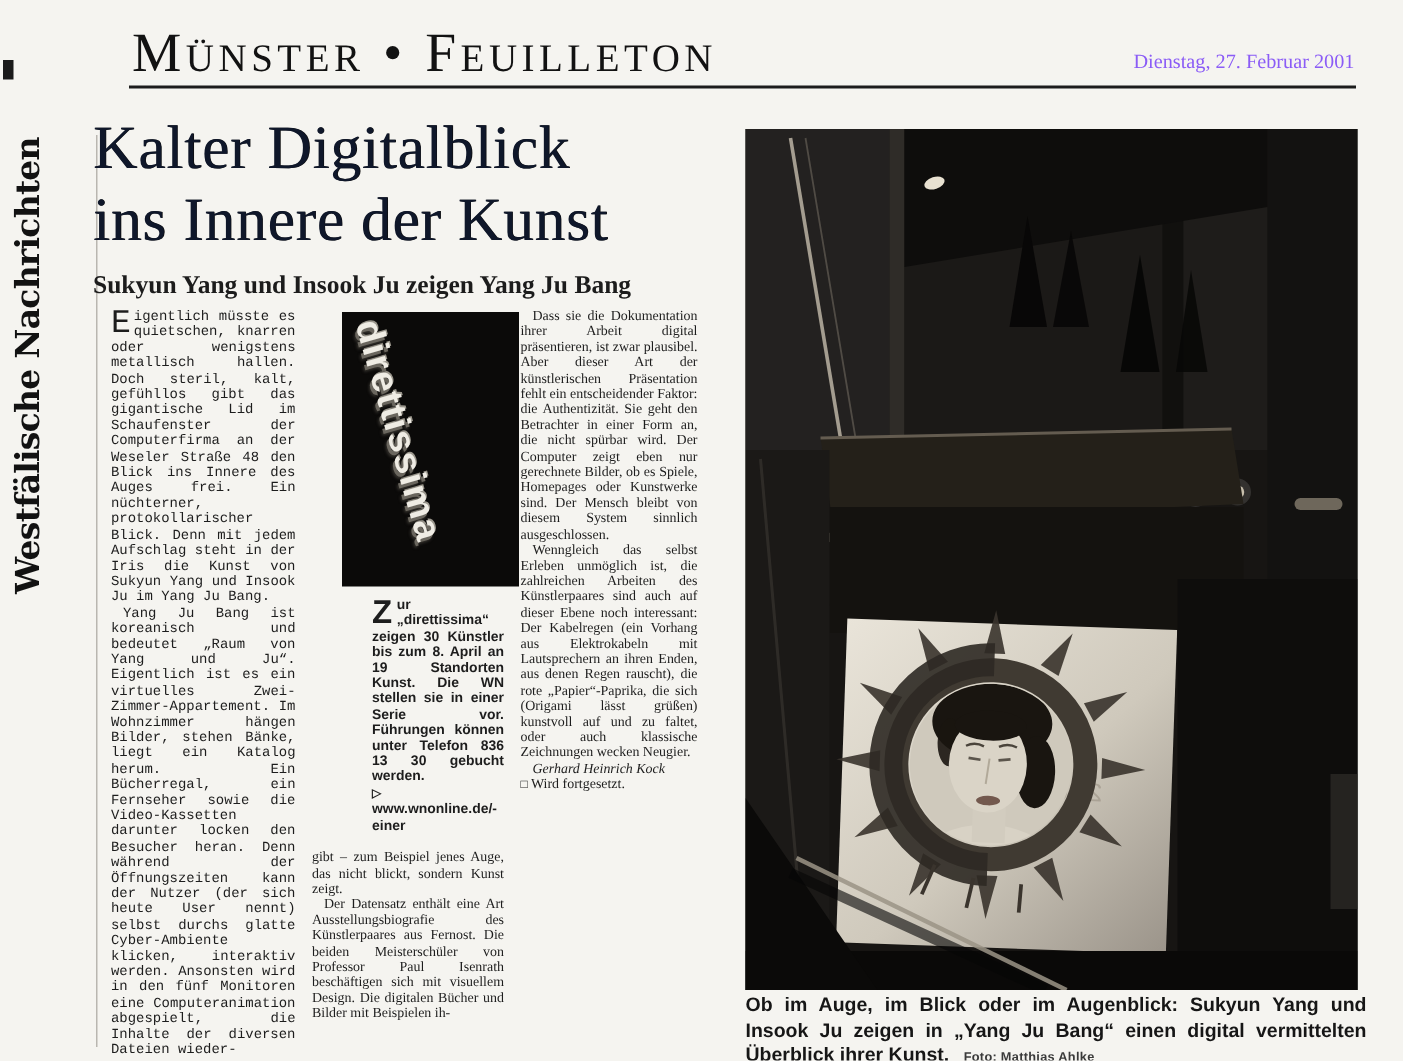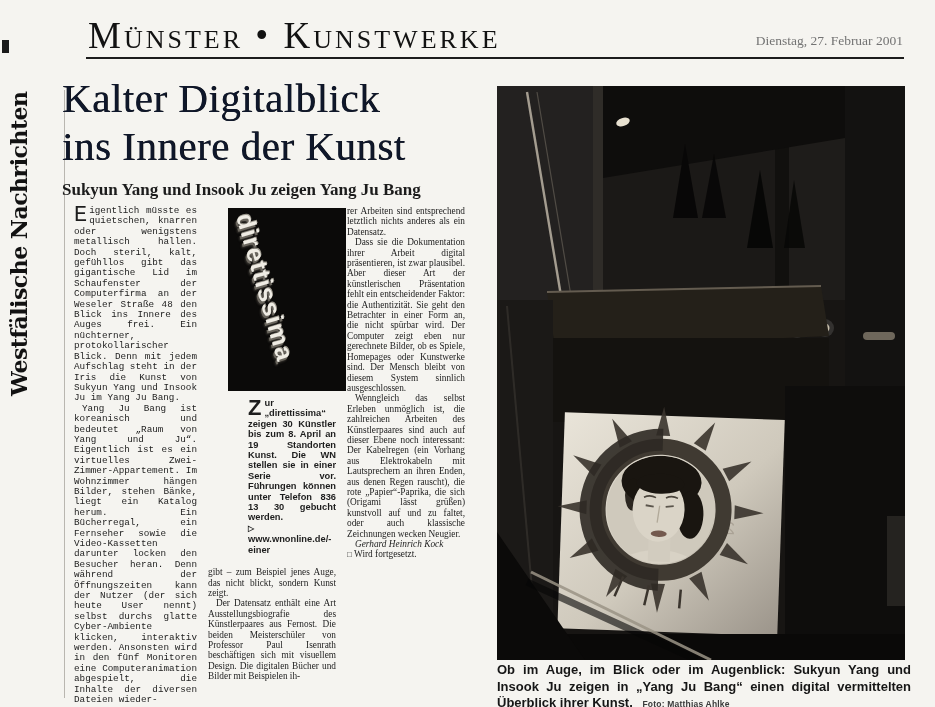--- a/index.html
+++ b/index.html
@@ -13,21 +13,21 @@
     position:absolute;left:6px;top:58px;height:338px;width:40px;
     writing-mode:vertical-rl;transform:rotate(180deg);
     font-family:"DejaVu Serif", serif;font-weight:bold;font-size:22px;
     letter-spacing:-0.5px;color:#121212;white-space:nowrap;
   }
   .col-rule{position:absolute;left:64px;top:90px;width:1px;height:608px;background:#b9b6b0;}
   .section-header{
     position:absolute;left:88px;top:14px;width:560px;
     font-variant:small-caps;font-size:37px;letter-spacing:3px;color:#121212;
   }
-  .header-date{position:absolute;right:32px;top:33px;font-size:13.5px;color:#737373;}
+  .header-date{position:absolute;right:32px;top:33px;font-size:13.5px;color:#8b5cf6;}
   .header-rule{position:absolute;left:86px;top:57px;width:818px;height:2px;background:#1c1c1c;}
   .headline{
     position:absolute;left:62px;top:74px;width:412px;text-align:left;
     font-size:41px;line-height:48px;color:#0f172a;letter-spacing:0.5px;
     text-shadow:0.4px 0 0 #0f0f0f;
   }
   .subheadline{position:absolute;left:62px;top:180px;width:412px;text-align:left;font-weight:bold;font-size:17px;}
   .columns{position:absolute;left:74px;top:206px;width:398px;display:flex;gap:11px;}
   .col{flex:none;}
   .col1{width:123px;font-family:Liberation Mono, monospace;}
@@ -68,21 +68,21 @@
 </style>
 </head>
 <body>
 
 <div class="scan-mark"></div>
 
 <div class="masthead">Westfälische Nachrichten</div>
 
 <div class="col-rule"></div>
 
-<div class="section-header">Münster • Kunstwerke</div>
+<div class="section-header">Münster • Feuilleton</div>
 <div class="header-date">Dienstag, 27. Februar 2001</div>
 <div class="header-rule"></div>
 
 <div class="headline">
   <div>Kalter Digitalblick</div>
   <div>ins Innere der Kunst</div>
 </div>
 <div class="subheadline">Sukyun Yang und Insook Ju zeigen Yang Ju Bang</div>
 
 <div class="columns bodytext">
@@ -100,21 +100,20 @@
       <p class="link-line">
         <span class="arrow">▷</span><span>www.wnonline.de/-</span>
       </p>
       <p class="link-line">einer</p>
     </div>
     <p>gibt – zum Beispiel jenes Auge, das nicht blickt, sondern Kunst zeigt.</p>
     <p class="indent">Der Datensatz enthält eine Art Ausstellungsbiografie des Künstlerpaares aus Fernost. Die beiden Meisterschüler von Professor Paul Isenrath beschäftigen sich mit visuellem Design. Die digitalen Bücher und Bilder mit Beispielen ih-</p>
   </div>
 
   <div class="col col3">
-    <p>rer Arbeiten sind entsprechend letztlich nichts anderes als ein Datensatz.</p>
     <p class="indent">Dass sie die Dokumentation ihrer Arbeit digital präsentieren, ist zwar plausibel. Aber dieser Art der künstlerischen Präsentation fehlt ein entscheidender Faktor: die Authentizität. Sie geht den Betrachter in einer Form an, die nicht spürbar wird. Der Computer zeigt eben nur gerechnete Bilder, ob es Spiele, Homepages oder Kunstwerke sind. Der Mensch bleibt von diesem System sinnlich ausgeschlossen.</p>
     <p class="indent">Wenngleich das selbst Erleben unmöglich ist, die zahlreichen Arbeiten des Künstlerpaares sind auch auf dieser Ebene noch interessant: Der Kabelregen (ein Vorhang aus Elektrokabeln mit Lautsprechern an ihren Enden, aus denen Regen rauscht), die rote „Papier“-Paprika, die sich (Origami lässt grüßen) kunstvoll auf und zu faltet, oder auch klassische Zeichnungen wecken Neugier.</p>
     <p class="byline">Gerhard Heinrich Kock</p>
     <p class="continuation">
       <span class="box-glyph">□</span>
       <span>Wird fortgesetzt.</span>
     </p>
   </div>
 </div>
 

